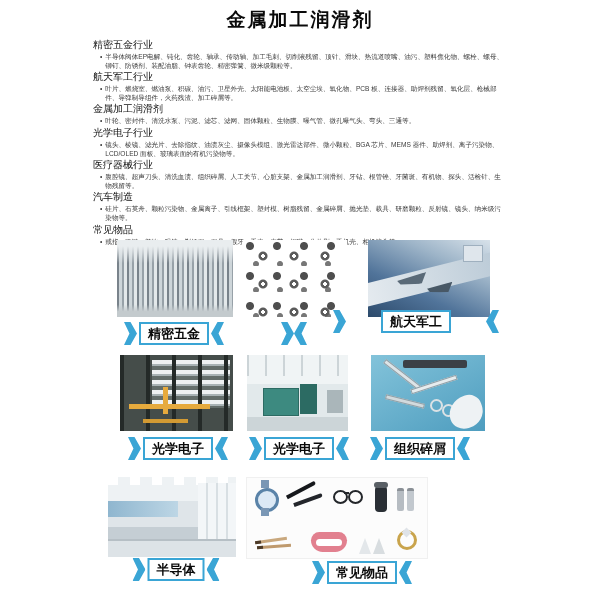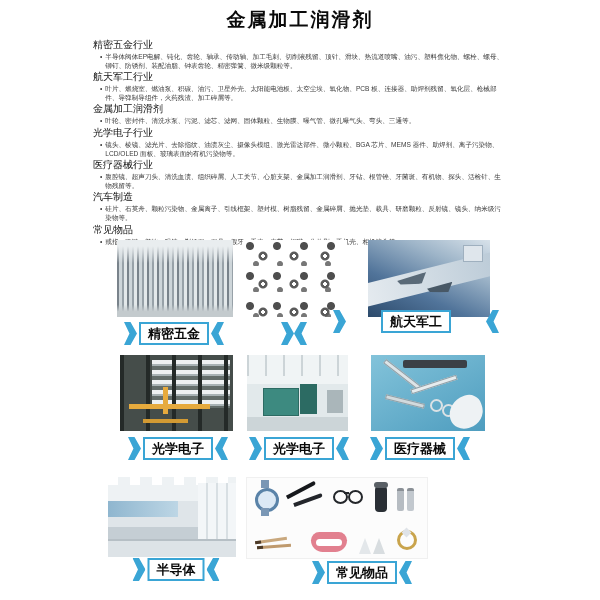--- a/index.html
+++ b/index.html
@@ -211,21 +211,21 @@
     <span class="rib-c">光学电子</span>
     <span class="rib-r"></span>
   </div>
   <div class="ribbon" style="left:299px;top:201px;">
     <span class="rib-l"></span>
     <span class="rib-c">光学电子</span>
     <span class="rib-r"></span>
   </div>
   <div class="ribbon" style="left:420px;top:201px;">
     <span class="rib-l"></span>
-    <span class="rib-c">医疗器械</span>
+    <span class="rib-c">组织碎屑</span>
     <span class="rib-r"></span>
   </div>
 
   <div class="fig f-cr" style="left:108px;top:241px;width:128px;height:80px;">
     <span class="lights"></span>
     <span class="win"></span>
     <span class="wall"></span>
     <span class="floorline"></span>
   </div>
   <div class="fig f-ci" style="left:246px;top:241px;width:180px;height:80px;">

